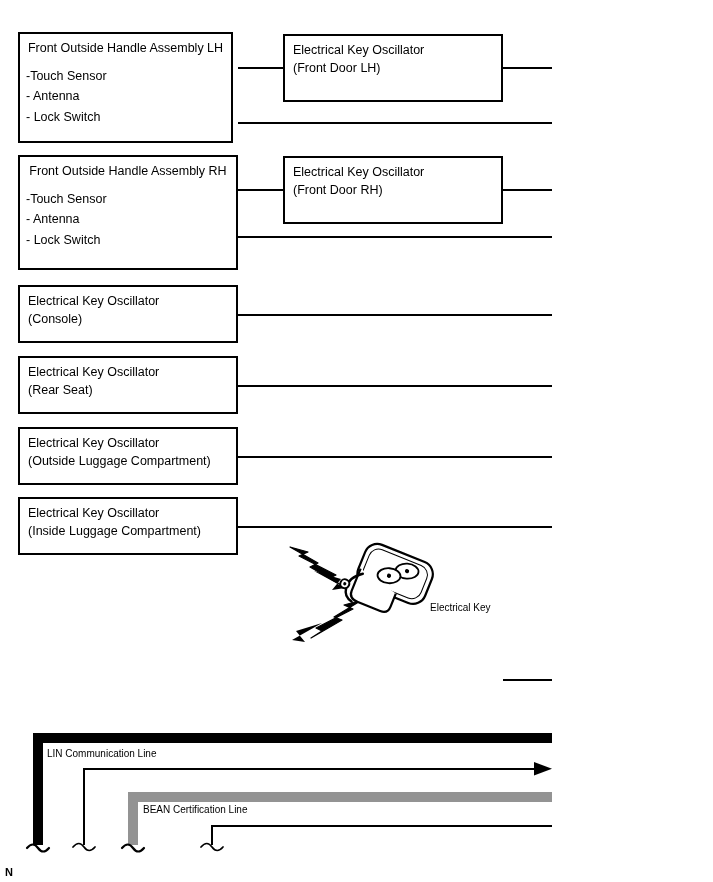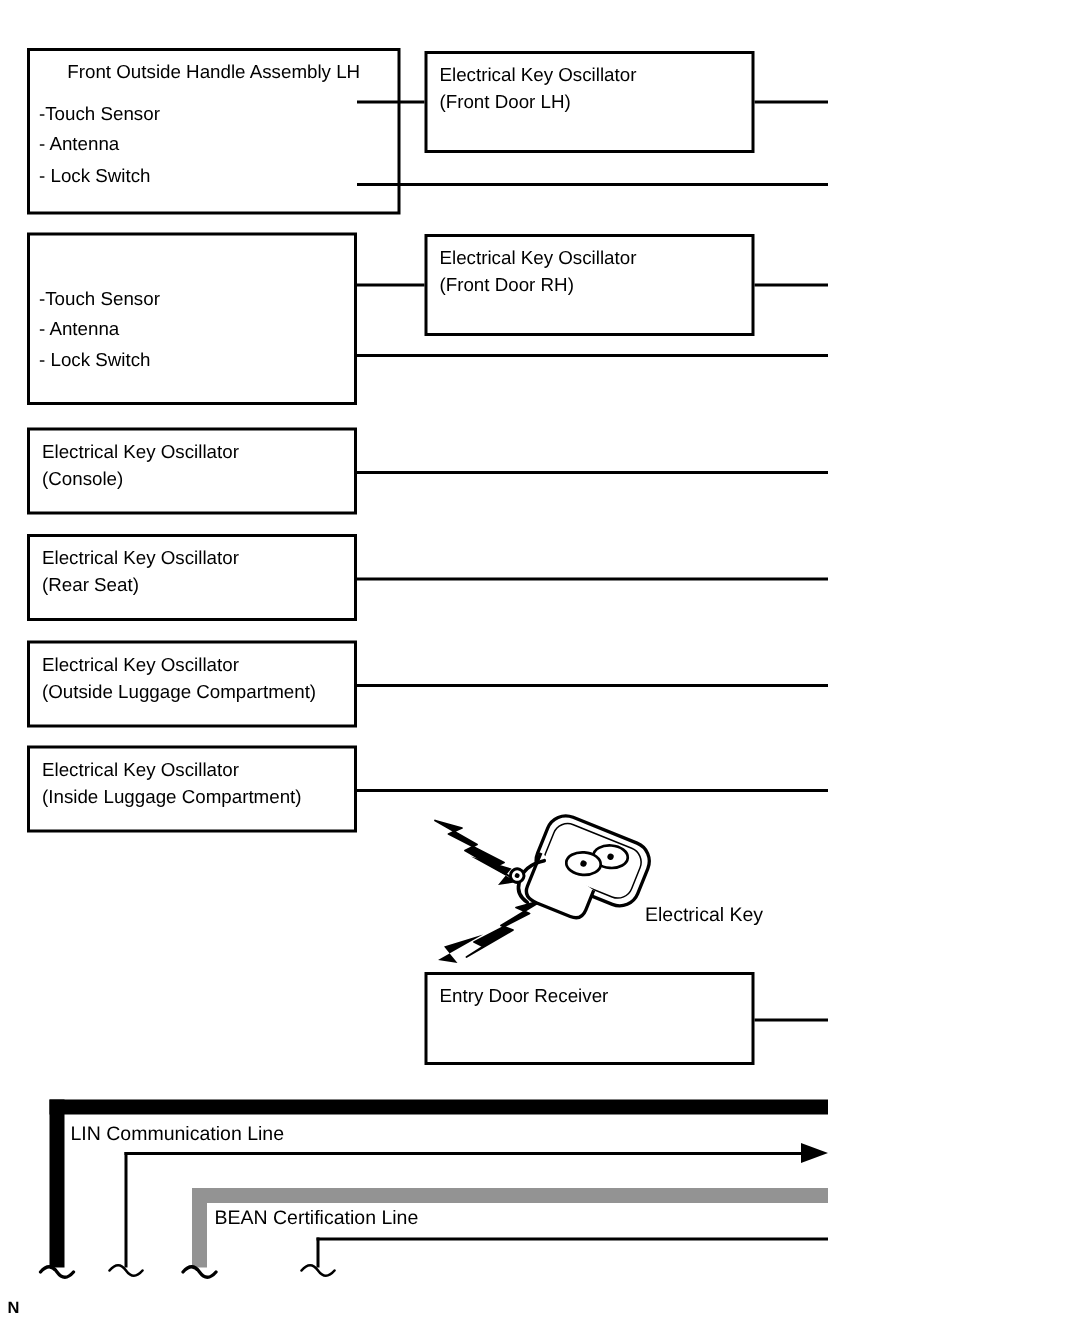--- a/index.html
+++ b/index.html
@@ -69,21 +69,21 @@
   .bus-black {
     position: absolute;
     background: #000000;
   }
   .bus-gray {
     position: absolute;
     background: #939393;
   }
   .label {
     position: absolute;
-    font-size: 13px;
+    font-size: 10px;
     color: #000000;
     white-space: nowrap;
   }
   .label-bold {
     position: absolute;
     font-size: 11px;
     font-weight: bold;
     color: #000000;
   }
   svg.overlay {
@@ -93,28 +93,29 @@
     width: 713px;
     height: 882px;
     pointer-events: none;
   }
 </style>
 </head>
 <body>
 
 <div id="canvas">
 
-  <div class="box" style="left:18px; top:32px; width:249px; height:111px;">
+  <div class="box" style="left:18px; top:32px; width:215px; height:111px;">
     <div class="title centered">Front Outside Handle Assembly LH</div>
     <div class="bullets">-Touch Sensor
 - Antenna
 - Lock Switch</div>
   </div>
 
   <div class="box" style="left:18px; top:155px; width:220px; height:115px;">
+    <div class="title centered">Front Outside Handle Assembly RH</div>
     <div class="bullets">-Touch Sensor
 - Antenna
 - Lock Switch</div>
   </div>
 
   <div class="box" style="left:18px; top:285px; width:220px; height:58px;">
     <div class="title">Electrical Key Oscillator
 (Console)</div>
   </div>
 
@@ -136,23 +137,20 @@
   <div class="box" style="left:283px; top:34px; width:220px; height:68px;">
     <div class="title">Electrical Key Oscillator
 (Front Door LH)</div>
   </div>
 
   <div class="box" style="left:283px; top:156px; width:220px; height:68px;">
     <div class="title">Electrical Key Oscillator
 (Front Door RH)</div>
   </div>
 
-  <div class="box" style="left:283px; top:648px; width:220px; height:62px;">
-    <div class="title">Entry Door Receiver</div>
-  </div>
 
 
   <div class="wire h" style="left:238px; top:67px; width:45px;"></div>
 
   <div class="wire h" style="left:503px; top:67px; width:49px;"></div>
 
   <div class="wire h" style="left:238px; top:122px; width:314px;"></div>
 
   <div class="wire h" style="left:238px; top:189px; width:45px;"></div>
 

